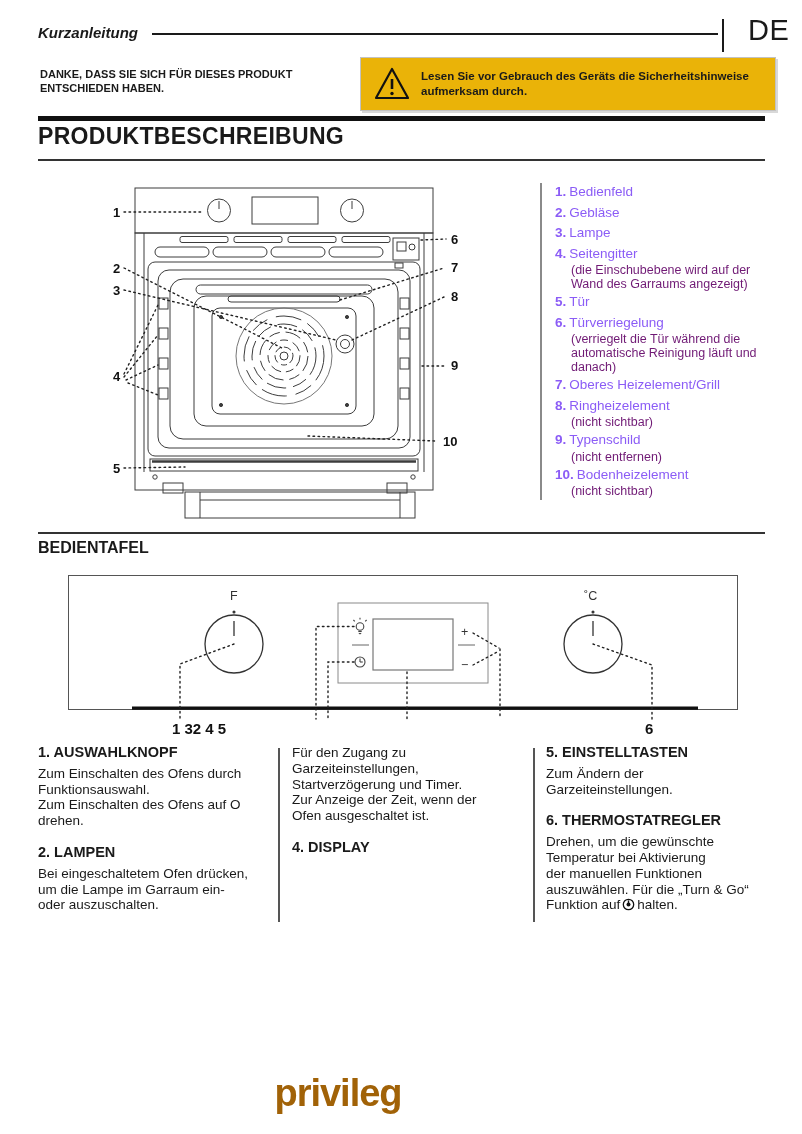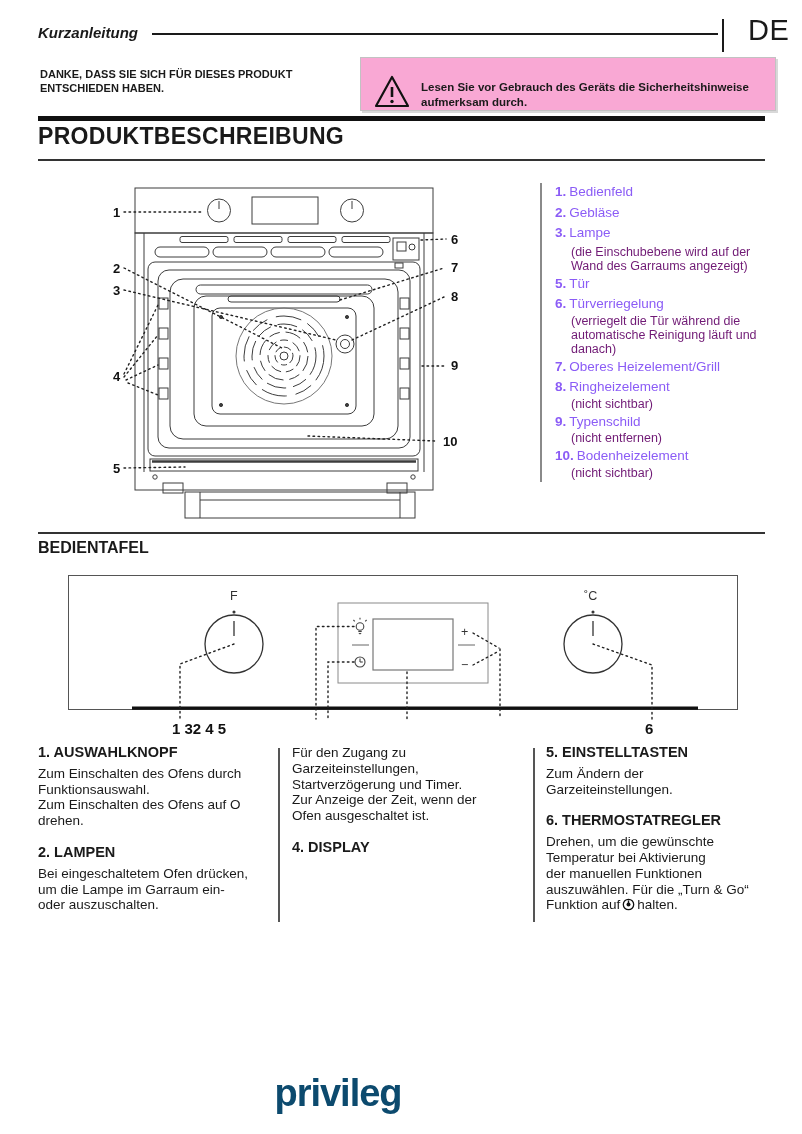--- a/index.html
+++ b/index.html
@@ -6,22 +6,22 @@
   .page{position:relative;width:802px;height:1134px;background:#ffffff;margin:0 auto;
         font-family:"Liberation Sans", sans-serif;color:#1a1a1a;overflow:hidden;}
   .abs{position:absolute;}
   
   .doc-type{left:38px;top:24px;font-size:15px;font-weight:bold;font-style:italic;}
   .header-rule{left:152px;top:33px;width:566px;height:2px;background:#1a1a1a;}
   .header-vbar{left:722px;top:19px;width:2px;height:33px;background:#1a1a1a;}
   .lang{left:748px;top:14px;font-size:29px;font-weight:normal;letter-spacing:.5px;}
   
   .thanks{left:40px;top:67px;font-size:11px;font-weight:bold;line-height:14px;}
-  .warnbox{left:360px;top:57px;width:414px;height:52px;background:#f9a8d4;
-           border:1px solid #c2c2c2;box-shadow:2px 2px 0 #d8d8d8;display:flex;align-items:flex-end;}
+  .warnbox{left:360px;top:57px;width:414px;height:52px;background:#eab308;
+           border:1px solid #c2c2c2;box-shadow:2px 2px 0 #d8d8d8;display:flex;align-items:center;}
   .warn-tri{margin-left:12px;flex:0 0 auto;}
   .warn-text{margin-left:10px;font-size:11.5px;font-weight:bold;line-height:15px;}
   
   .rule-thick{left:38px;top:116px;width:727px;height:5px;background:#111;}
   .prod-title{left:38px;top:123px;font-size:23px;font-weight:bold;letter-spacing:.3px;}
   .rule-thin1{left:38px;top:159px;width:727px;height:2px;background:#333;}
   
   .oven-wrap{left:100px;top:178px;width:420px;height:350px;}
   svg{display:block;}
   .dlabel{font:bold 13px "Liberation Sans",sans-serif;fill:#111;}
@@ -42,21 +42,21 @@
   .col-h{font-size:14.5px;font-weight:bold;margin:0 0 5px 0;}
   .col-block{margin-bottom:16px;}
   .col1{left:38px;top:745px;width:236px;}
   .col2{left:292px;top:745px;width:236px;}
   .col3{left:546px;top:745px;width:232px;}
   .divider{width:2px;background:#555;top:748px;height:174px;}
   .div1{left:278px;} .div2{left:533px;}
   .inline-icon{display:inline-block;vertical-align:-2px;margin:0 2px;}
   
   .brand{left:0;top:1072px;width:676px;text-align:center;font-size:38px;font-weight:bold;
-         letter-spacing:-1px;color:#0c4a6e;}
+         letter-spacing:-1px;color:#a16207;}
 </style>
 </head>
 <body>
 
 <div class="page">
 
   <div class="abs doc-type">Kurzanleitung</div>
   <div class="abs header-rule"></div>
   <div class="abs header-vbar"></div>
   <div class="abs lang">DE</div>
@@ -204,20 +204,21 @@
     <div class="legend-item">
         <div class="legend-line"><span class="legend-num">1.</span><span>Bedienfeld</span></div>
       </div>
     <div class="legend-item">
         <div class="legend-line"><span class="legend-num">2.</span><span>Gebläse</span></div>
       </div>
     <div class="legend-item">
         <div class="legend-line"><span class="legend-num">3.</span><span>Lampe</span></div>
       </div>
     <div class="legend-item">
+        <div class="legend-line"><span class="legend-num">4.</span><span>Seitengitter</span></div>
         <div class="legend-note">(die Einschubebene wird auf der<br>Wand des Garraums angezeigt)</div>
       </div>
     <div class="legend-item">
         <div class="legend-line"><span class="legend-num">5.</span><span>Tür</span></div>
       </div>
     <div class="legend-item">
         <div class="legend-line"><span class="legend-num">6.</span><span>Türverriegelung</span></div>
         <div class="legend-note">(verriegelt die Tür während die<br>automatische Reinigung läuft und<br>danach)</div>
       </div>
     <div class="legend-item">

